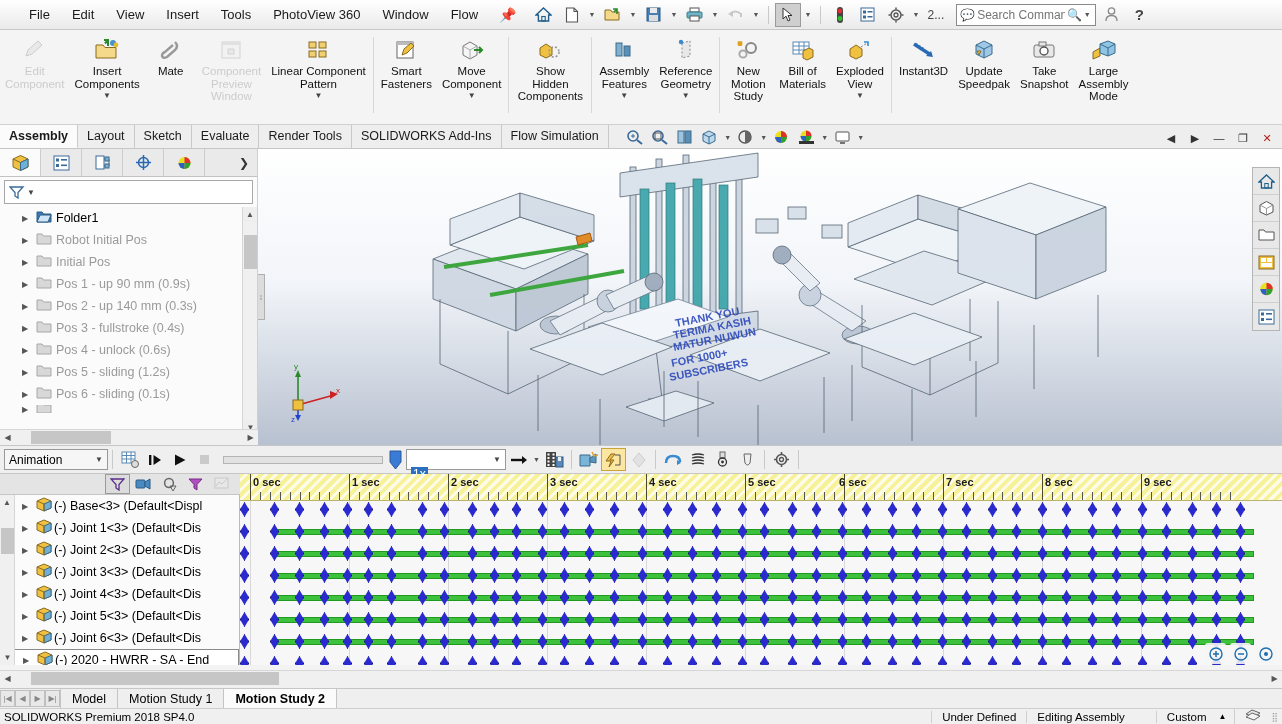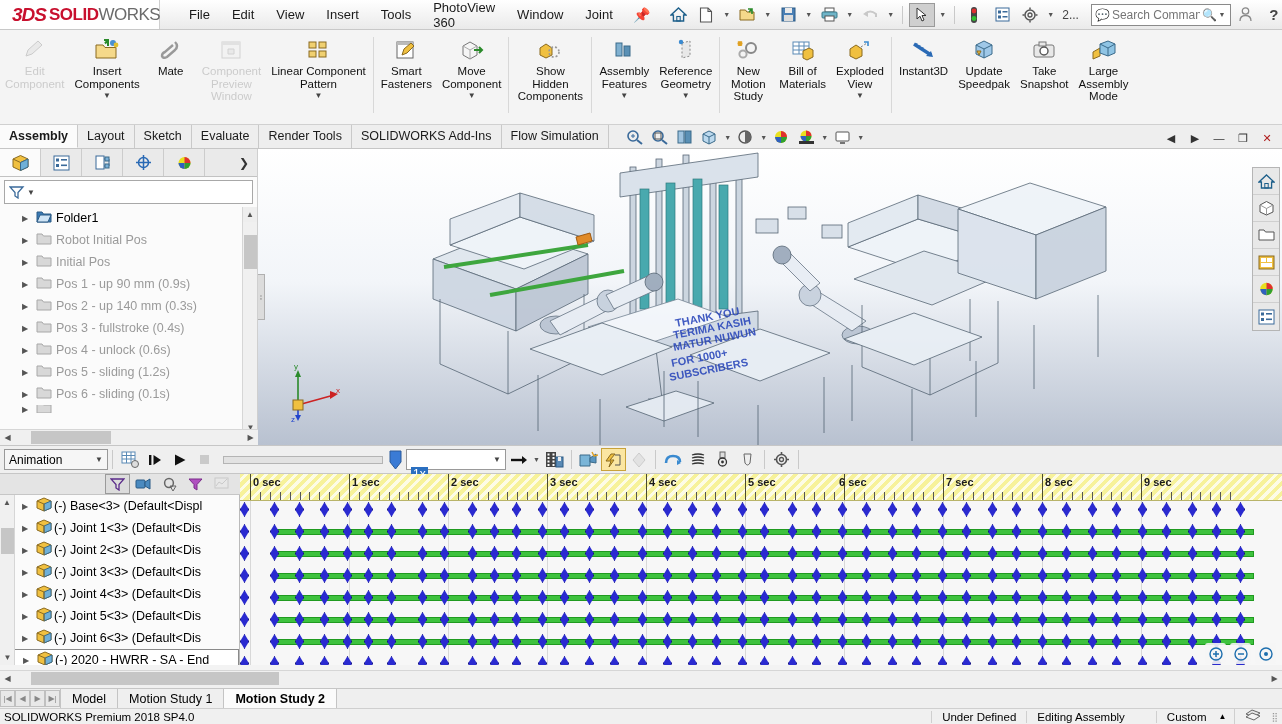--- a/index.html
+++ b/index.html
@@ -249,34 +249,30 @@
   }
   .sb-seg { padding: 0 10px; border-left: 1px solid #cfcfcf; }
   .sb-right { margin-left: auto; display: flex; align-items: center; }
 </style>
 </head>
 <body>
 
 <div id="app">
 
   <div class="titlebar">
-    <div class="logo-box">
-      <span class="logo-ds">3DS</span>
-      <span class="logo-txt"><b>SOLID</b><span style="color:#6b6b6b">WORKS</span></span>
-    </div>
 
     <div class="menu">
       <div class="menu-item">File</div>
       <div class="menu-item">Edit</div>
       <div class="menu-item">View</div>
       <div class="menu-item">Insert</div>
       <div class="menu-item">Tools</div>
       <div class="menu-item">PhotoView 360</div>
       <div class="menu-item">Window</div>
-      <div class="menu-item">Joint</div>
+      <div class="menu-item">Flow</div>
       <div class="pin-icon">📌</div>
     </div>
 
     <div class="qat">
       <div class="qbtn">
         <svg width="17" height="15" viewBox="0 0 17 15">
             <path d="M8.5 1 L16 8 L13.6 8 L13.6 14 L3.4 14 L3.4 8 L1 8 Z" fill="none" stroke="#1d5f8a" stroke-width="1.4"></path>
             <rect x="6.8" y="9.5" width="3.4" height="4.5" fill="none" stroke="#1d5f8a" stroke-width="1.1"></rect>
           </svg>
       </div>

